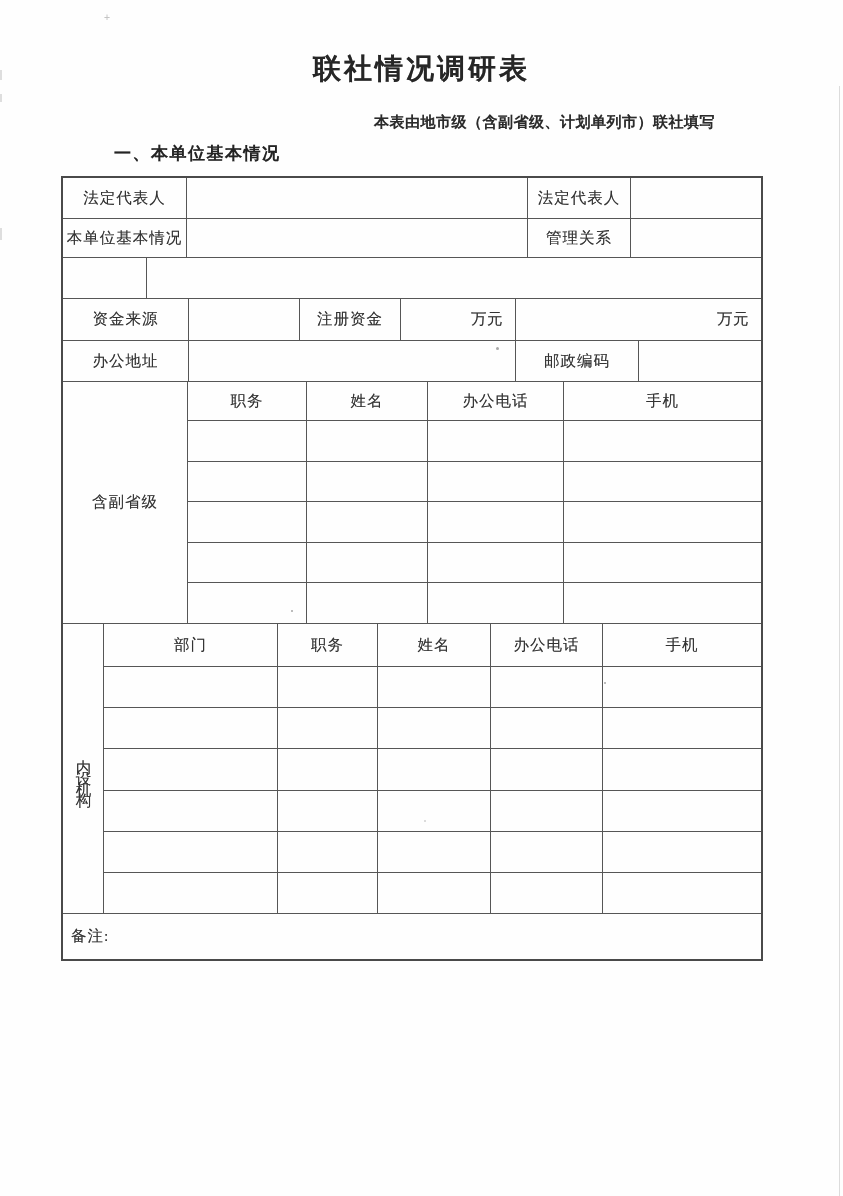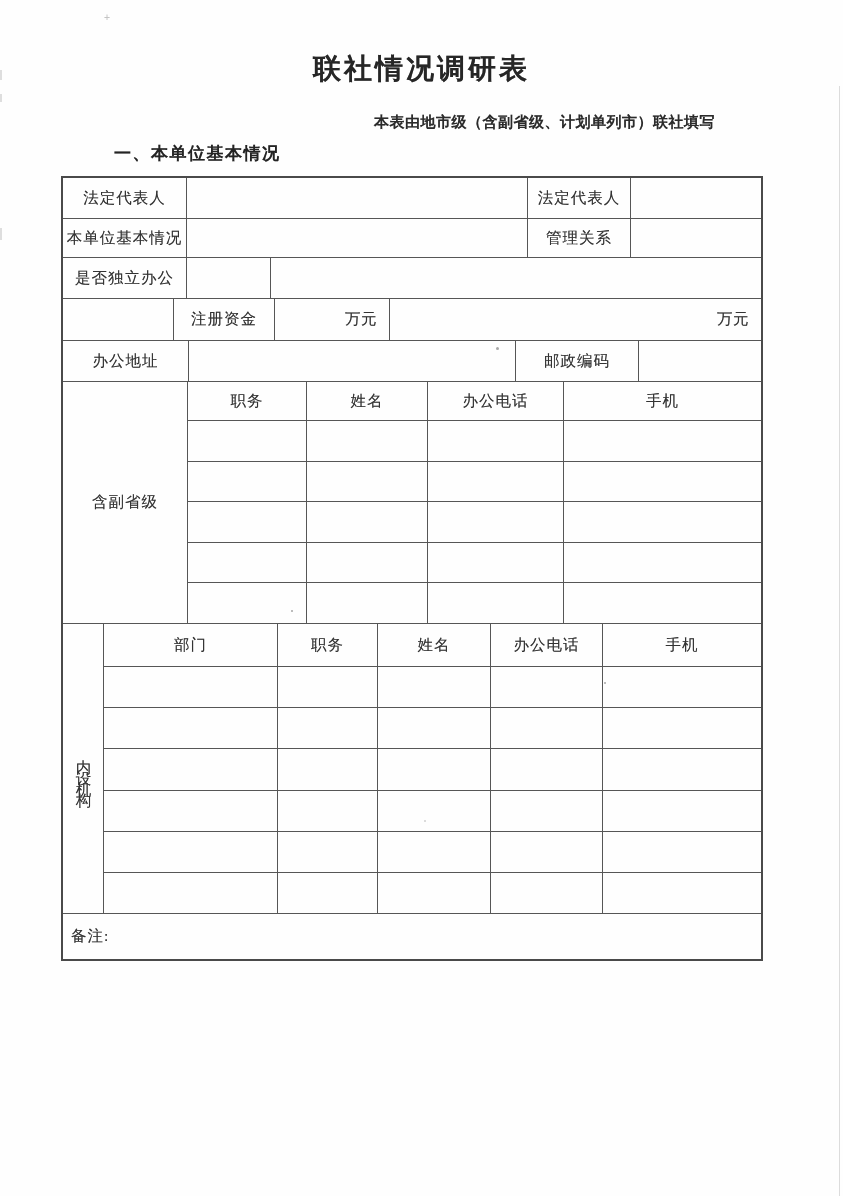--- a/index.html
+++ b/index.html
@@ -79,28 +79,28 @@
     </div>
 
     <div class="band h39">
       <div class="cell" style="flex:0 0 124px">本单位基本情况</div>
       <div class="cell" style="flex:0 0 341px"></div>
       <div class="cell" style="flex:0 0 103px">管理关系</div>
       <div class="cell" style="flex:1"></div>
     </div>
 
     <div class="band h41">
-      <div class="cell" style="flex:0 0 124px">是否独立办公</div>
       <div class="cell" style="flex:0 0 84px"></div>
       <div class="cell" style="flex:1"></div>
     </div>
 
 
 
     <div class="band h42">
+      <div class="cell" style="flex:0 0 126px">资金来源</div>
       <div class="cell" style="flex:0 0 111px"></div>
       <div class="cell" style="flex:0 0 101px">注册资金</div>
       <div class="cell unit" style="flex:0 0 115px">万元</div>
       <div class="cell unit" style="flex:1">万元</div>
     </div>
 
     <div class="band h41">
       <div class="cell" style="flex:0 0 126px">办公地址</div>
       <div class="cell" style="flex:0 0 327px"></div>
       <div class="cell" style="flex:0 0 123px">邮政编码</div>

